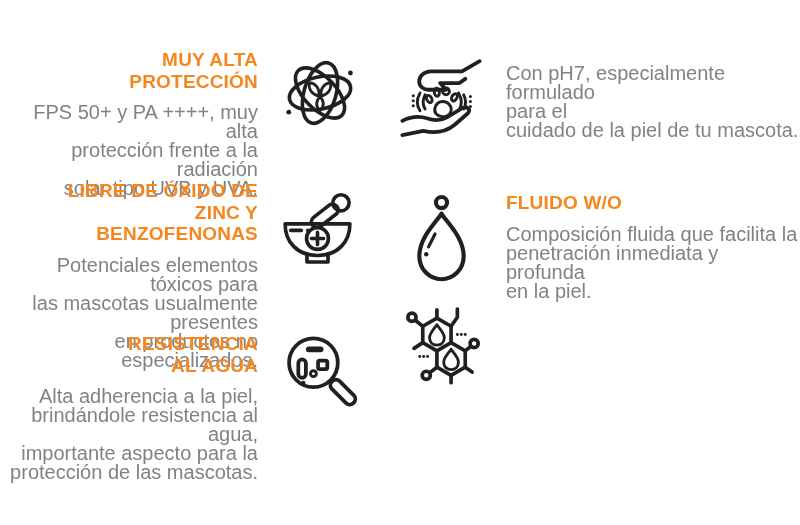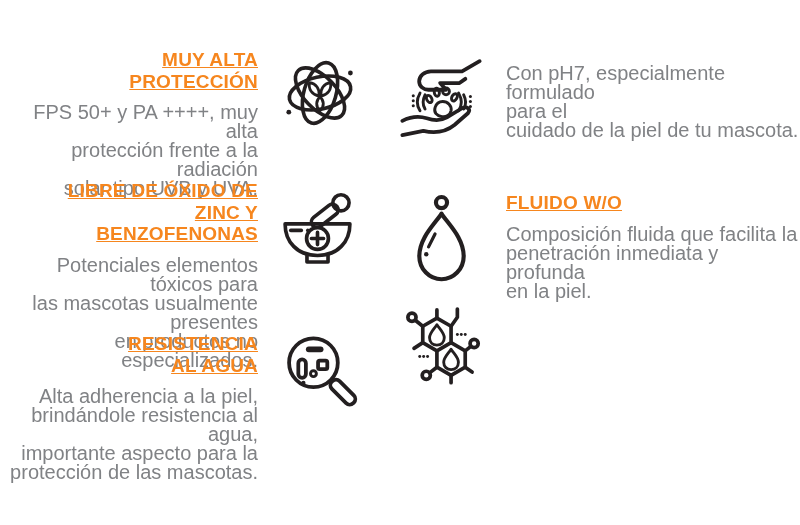--- a/index.html
+++ b/index.html
@@ -18,21 +18,20 @@
     overflow:hidden;
     font-family:"Liberation Sans","DejaVu Sans",sans-serif;
   }
   .feature{position:absolute;}
   .feature.left-col{right:542px;width:250px;text-align:right;}
   .feature.right-col{left:506px;width:294px;text-align:left;}
   .feature-title{
     font-size:19px;line-height:21.5px;font-weight:bold;
     letter-spacing:0.2px;color:var(--accent);
     white-space:pre-line;
-    text-decoration:underline;
   }
   .feature-desc{
     margin-top:11px;
     font-size:20px;line-height:19px;
     color:var(--body-text);
     white-space:pre-line;
   }
   .icon{position:absolute;color:var(--icon-stroke);}
   .icon svg{display:block;width:100%;height:100%;}
   .icon [data-ln]{fill:none;stroke:currentColor;stroke-width:4.5;stroke-linecap:round;stroke-linejoin:round;}

